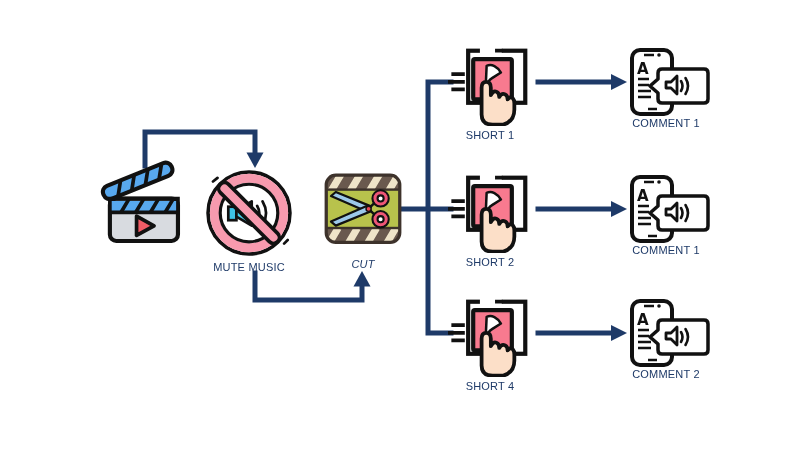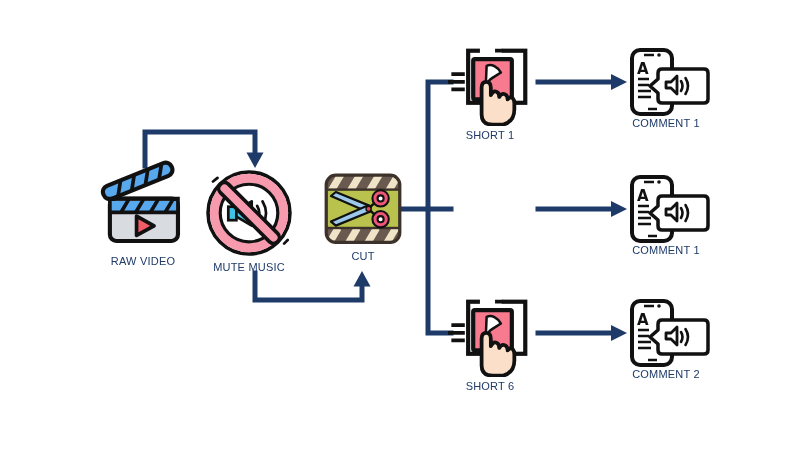--- a/index.html
+++ b/index.html
@@ -7,21 +7,21 @@
     position:relative;width:800px;height:450px;background:#ffffff;
     font-family:"Liberation Sans", sans-serif;overflow:hidden;
   }
   .connector-layer{position:absolute;left:0;top:0;z-index:1;}
   .node{position:absolute;z-index:2;text-align:center;}
   .node svg{display:block;margin:0 auto;}
   .node-label{
     margin-top:3px;font-size:11px;font-weight:400;letter-spacing:.2px;
     color:#1e3a68;white-space:nowrap;
   }
-  .lbl-cut{margin-top:4px;}
+  .lbl-cut{margin-top:12px;font-style:italic;}
   .lbl-comment{margin-top:0;}
   .defs-hidden{position:absolute;width:0;height:0;overflow:hidden;}
 </style>
 </head>
 <body>
 
 <div class="canvas">
 
   <svg class="defs-hidden" aria-hidden="true">
     <defs>
@@ -118,21 +118,20 @@
       <polygon points="611,74 611,90 627,82"></polygon>
       <polygon points="611,201 611,217 627,209"></polygon>
       <polygon points="611,325 611,341 627,333"></polygon>
     </g>
   </svg>
 
   <div class="node" style="left:95px;top:160px;width:96px;">
     <svg width="92" height="92">
         <use href="#icon-clapper"></use>
       </svg>
-    <div class="node-label">RAW VIDEO</div>
   </div>
 
   <div class="node" style="left:204px;top:168px;width:90px;">
     <svg width="90" height="90">
         <use href="#icon-mute"></use>
       </svg>
     <div class="node-label">MUTE MUSIC</div>
   </div>
 
   <div class="node" style="left:322px;top:172px;width:82px;">
@@ -142,26 +141,32 @@
     <div class="node-label lbl-cut">CUT</div>
   </div>
 
   <div class="node" style="left:447px;top:44px;width:86px;">
     <svg width="84" height="82.3">
         <use href="#icon-short"></use>
       </svg>
     <div class="node-label">SHORT 1</div>
   </div>
 
+  <div class="node" style="left:447px;top:171px;width:86px;">
+    <svg width="84" height="82.3">
+        <use href="#icon-short"></use>
+      </svg>
+    <div class="node-label">SHORT 2</div>
+  </div>
 
   <div class="node" style="left:447px;top:295px;width:86px;">
     <svg width="84" height="82.3">
         <use href="#icon-short"></use>
       </svg>
-    <div class="node-label">SHORT 6</div>
+    <div class="node-label">SHORT 4</div>
   </div>
 
   <div class="node" style="left:618px;top:47px;width:96px;">
     <svg width="96" height="70">
         <use href="#icon-comment"></use>
       </svg>
     <div class="node-label lbl-comment">COMMENT 1</div>
   </div>
 
   <div class="node" style="left:618px;top:174px;width:96px;">

